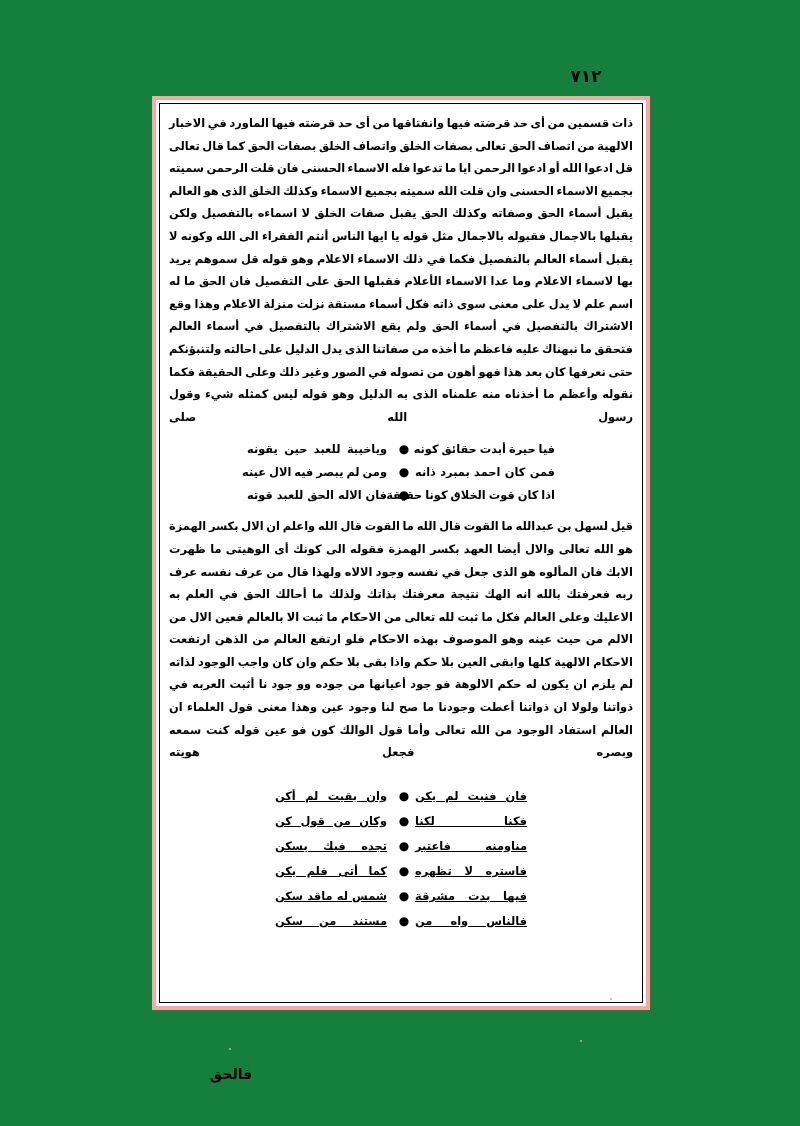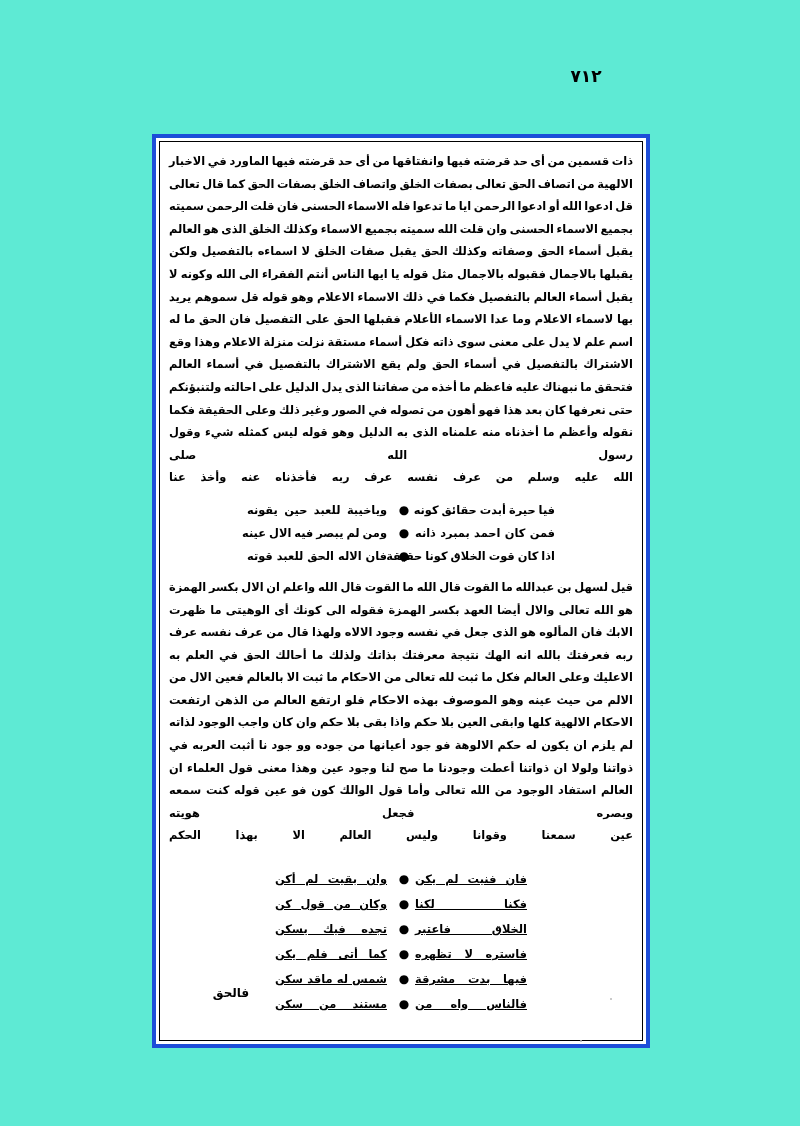--- a/index.html
+++ b/index.html
@@ -14,21 +14,21 @@
     position: relative;
     overflow: hidden;
     font-family: "DejaVu Sans", sans-serif;
     color: #000000;
   }
 
   
   #page {
     position: absolute;
     inset: 0;
-    background: #5eead4;
+    background: #15803d;
     padding-left: 40px;
   }
 
   
   #folio {
     position: absolute;
     top: 66px;
     left: 556px;
     width: 60px;
     text-align: center;
@@ -40,24 +40,23 @@
     direction: rtl;
   }
 
   
   #frame-outer {
     position: absolute;
     top: 96px;
     left: 152px;
     width: 498px;
     height: 914px;
-    border: 4px solid #1d4ed8;
+    border: 4px solid #fca5a5;
     box-sizing: border-box;
     background: #ffffff;
-    margin-top: 38px;
   }
   #frame-inner {
     position: absolute;
     inset: 3px;
     border: 1.5px solid #000;
     box-sizing: border-box;
     background: #ffffff;
     overflow: hidden;
   }
 
@@ -136,25 +135,25 @@
   #verse-block-two .hemistich { width: 112px; text-decoration: underline; }
   #verse-block-two .verse-line { line-height: 25px; }
 
   
   .gap-sm { height: 6px; }
   .gap-md { height: 10px; }
 
   
   #catchword {
     position: absolute;
-    top: 986px;
+    top: 1066px;
     left: 186px;
     width: 90px;
     text-align: center;
-    font-size: 12px;
+    font-size: 14px;
     font-weight: 700;
     direction: rtl;
     color: #000;
   }
 
   
   .speck {
     position: absolute;
     background: #b9b9b9;
     border-radius: 50%;
@@ -178,21 +177,20 @@
           <span>ادعوا الله أو ادعوا الرحمن ايا ما تدعوا فله الاسماء الحسنى فان قلت الرحمن سميته بجميع الاسماء</span>
           <span>الحسنى وان قلت الله سميته بجميع الاسماء وكذلك الخلق الذى هو العالم يقبل أسماء الحق</span>
           <span>وصفاته وكذلك الحق يقبل صفات الخلق لا اسماءه بالتفصيل ولكن يقبلها بالاجمال فقبوله</span>
           <span>بالاجمال مثل قوله يا ايها الناس أنتم الفقراء الى الله وكونه لا يقبل أسماء العالم بالتفصيل فكما في</span>
           <span>ذلك الاسماء الاعلام وهو قوله قل سموهم يريد بها لاسماء الاعلام وما عدا الاسماء الأعلام فقبلها</span>
           <span>الحق على التفصيل فان الحق ما له اسم علم لا يدل على معنى سوى ذاته فكل أسماء مستقة نزلت</span>
           <span>منزلة الاعلام وهذا وقع الاشتراك بالتفصيل في أسماء الحق ولم يقع الاشتراك بالتفصيل في أسماء</span>
           <span>العالم فتحقق ما نبهناك عليه فاعظم ما أخذه من صفاتنا الذى يدل الدليل على احالته ولتنبؤنكم</span>
           <span>حتى نعرفها كان بعد هذا فهو أهون من تصوله في الصور وغير ذلك وعلى الحقيقة فكما نقوله</span>
           <span>وأعظم ما أخذناه منه علمناه الذى به الدليل وهو قوله ليس كمثله شيء وقول رسول الله صلى</span>
-          <span class="tail">الله عليه وسلم من عرف نفسه عرف ربه فأخذناه عنه وأخذ عنا</span>
         </div>
 
         <div class="gap-sm"></div>
 
         <div id="verse-block-one" class="verse-block">
 
           <div class="verse-line">
             <span class="hemistich first">فيا حيرة أبدت حقائق كونه</span>
             <span class="verse-sep">●</span>
             <span class="hemistich second">وياخيبة للعبد حين يقونه</span>
@@ -217,41 +215,40 @@
         <div id="para-two" class="para">
           <span>قيل لسهل بن عبدالله ما القوت قال الله ما القوت قال الله واعلم ان الال بكسر الهمزة هو الله تعالى والال أيضا</span>
           <span>العهد بكسر الهمزة فقوله الى كونك أى الوهيتى ما ظهرت الابك فان المألوه هو الذى جعل في</span>
           <span>نفسه وجود الالاه ولهذا قال من عرف نفسه عرف ربه فعرفتك بالله انه الهك نتيجة معرفتك</span>
           <span>بذاتك ولذلك ما أحالك الحق في العلم به الاعليك وعلى العالم فكل ما ثبت لله تعالى من الاحكام</span>
           <span>ما ثبت الا بالعالم فعين الال من الالم من حيث عينه وهو الموصوف بهذه الاحكام فلو ارتفع العالم من</span>
           <span>الذهن ارتفعت الاحكام الالهية كلها وابقى العين بلا حكم واذا بقى بلا حكم وان كان واجب</span>
           <span>الوجود لذاته لم يلزم ان يكون له حكم الالوهة فو جود أعيانها من جوده وو جود نا أثبت العربه</span>
           <span>في ذواتنا ولولا ان ذواتنا أعطت وجودنا ما صح لنا وجود عين وهذا معنى قول العلماء ان العالم</span>
           <span>استفاد الوجود من الله تعالى وأما قول الوالك كون فو عين قوله كنت سمعه وبصره فجعل هويته</span>
-          <span class="tail">عين سمعنا وقوانا وليس العالم الا بهذا الحكم</span>
         </div>
 
         <div class="gap-md"></div>
 
         <div id="verse-block-two" class="verse-block">
 
           <div class="verse-line">
             <span class="hemistich first">فان فنيت لم يكن</span>
             <span class="verse-sep">●</span>
             <span class="hemistich second">وان بقيت لم أكن</span>
           </div>
 
           <div class="verse-line">
             <span class="hemistich first">فكنا لكنا</span>
             <span class="verse-sep">●</span>
             <span class="hemistich second">وكان من قول كن</span>
           </div>
 
           <div class="verse-line">
-            <span class="hemistich first">الخلاق فاعتبر</span>
+            <span class="hemistich first">مناومنه فاعتبر</span>
             <span class="verse-sep">●</span>
             <span class="hemistich second">تجده فيك يسكن</span>
           </div>
 
           <div class="verse-line">
             <span class="hemistich first">فاستره لا تظهره</span>
             <span class="verse-sep">●</span>
             <span class="hemistich second">كما أتى فلم يكن</span>
           </div>
 

